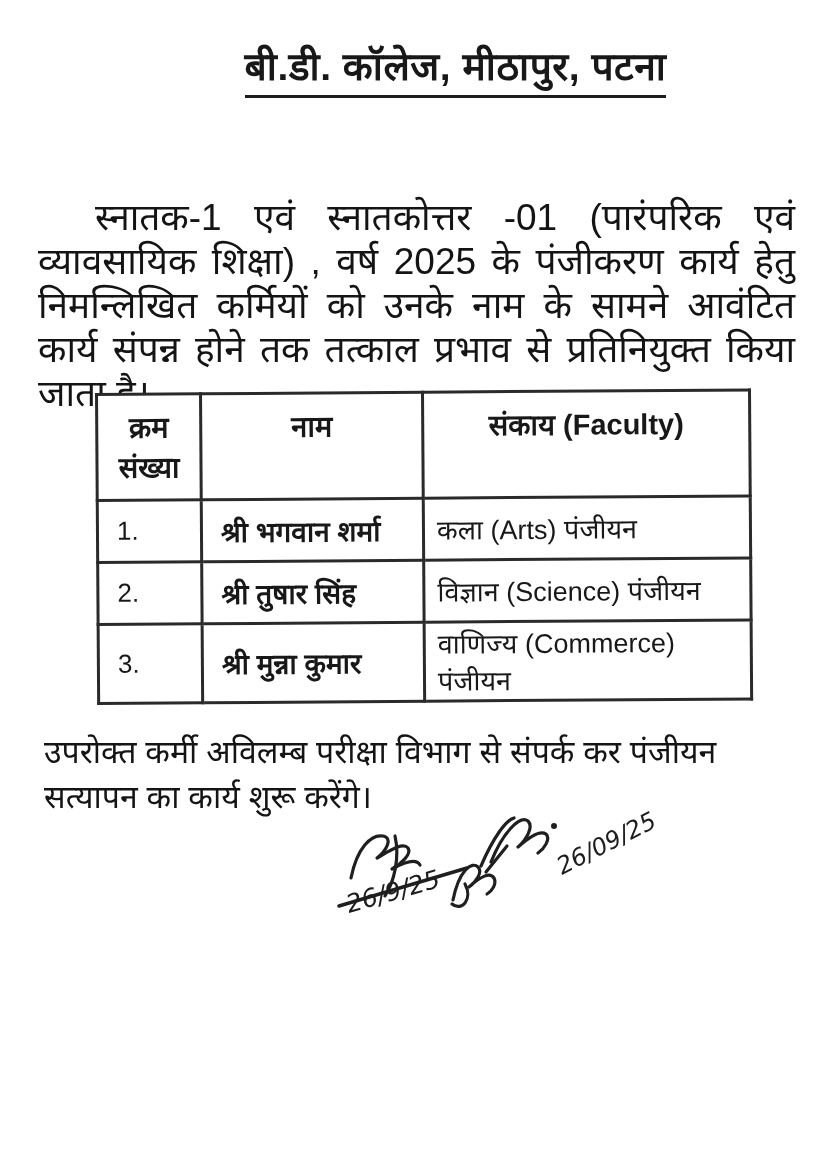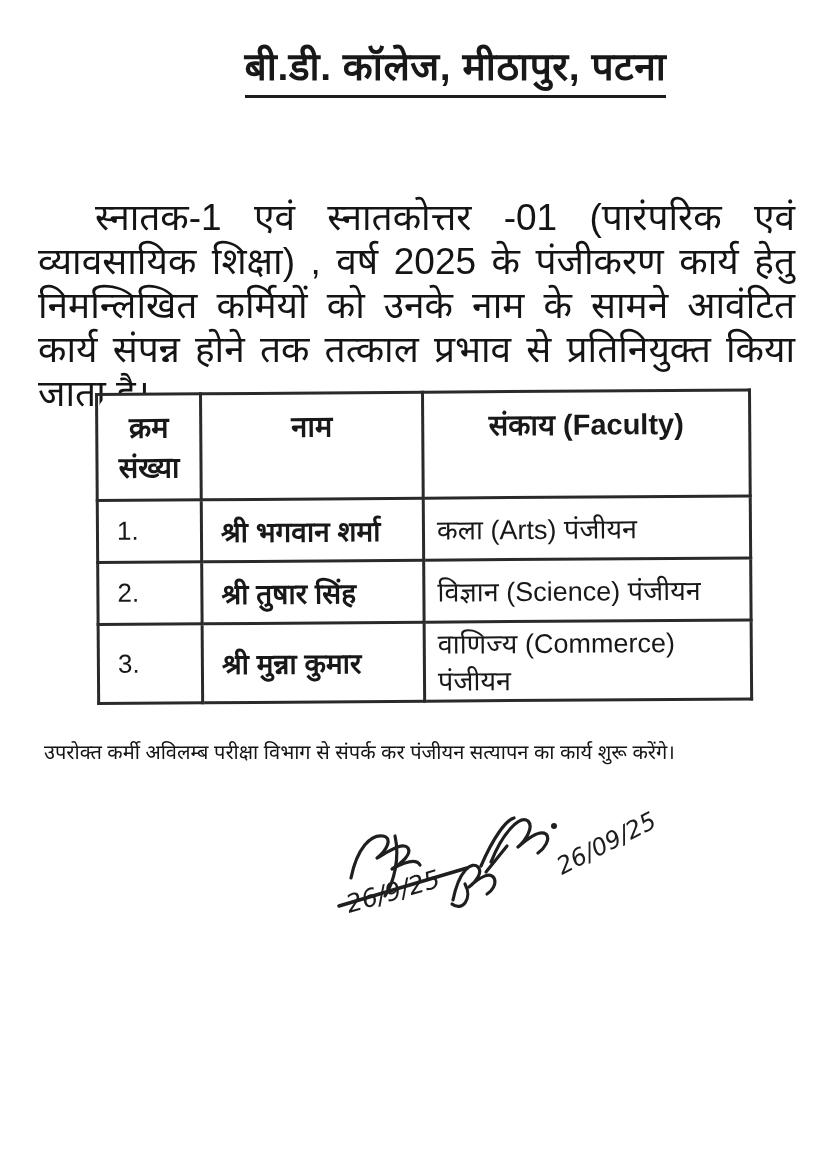--- a/index.html
+++ b/index.html
@@ -39,21 +39,21 @@
   
   .intro{
     position:absolute;left:38px;top:196px;width:757px;
     font-size:37px;line-height:44px;
     text-align:justify;
     text-indent:57px;
     color:#141414;
   }
   .closing{
     position:absolute;left:44px;top:730px;width:745px;
-    font-size:20px;line-height:45px;
+    font-size:32px;line-height:45px;
     text-align:left;
     color:#141414;
   }
   
   .reg-table{
     position:absolute;left:95px;top:393px;
     border-collapse:collapse;
     transform:rotate(-0.4deg);
     transform-origin:left top;
   }
@@ -62,21 +62,21 @@
     background:#ffffff;
   }
   .reg-table th{
     height:90px;
     vertical-align:top;
     padding-top:12px;
     font-size:29px;font-weight:bold;
     text-align:center;
     line-height:40px;
   }
-  .col-serial{width:99px;border-radius:19px;}
+  .col-serial{width:99px;}
   .col-name{width:217px;}
   .col-faculty{width:322px;}
   .reg-table td{
     height:57px;
     vertical-align:middle;
   }
   td.cell-serial{font-size:26px;padding-left:18px;}
   td.cell-name{font-size:28px;font-weight:bold;padding-left:18px;}
   td.cell-faculty{font-size:27px;padding-left:12px;}
   

